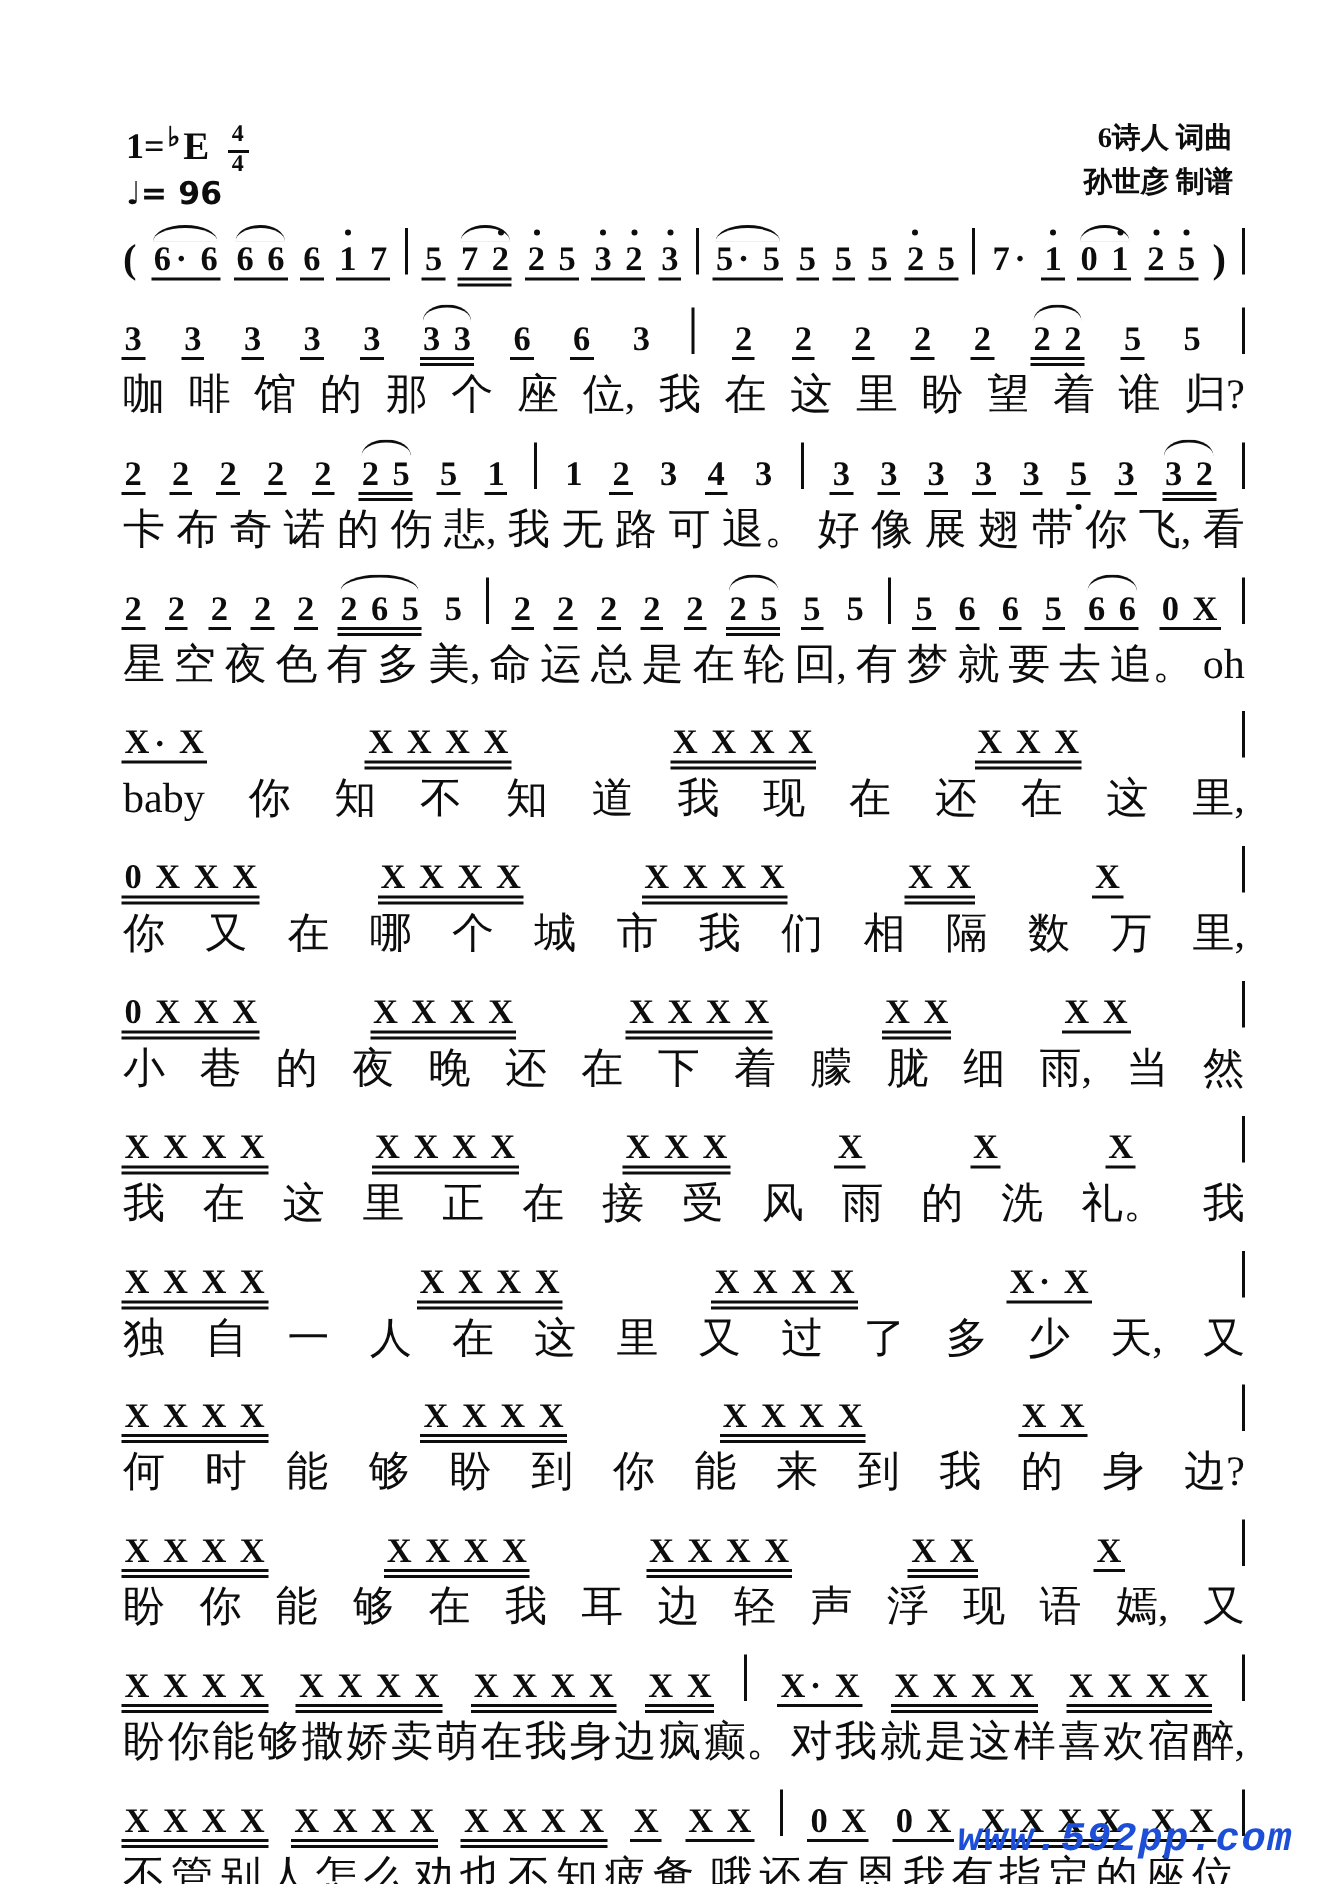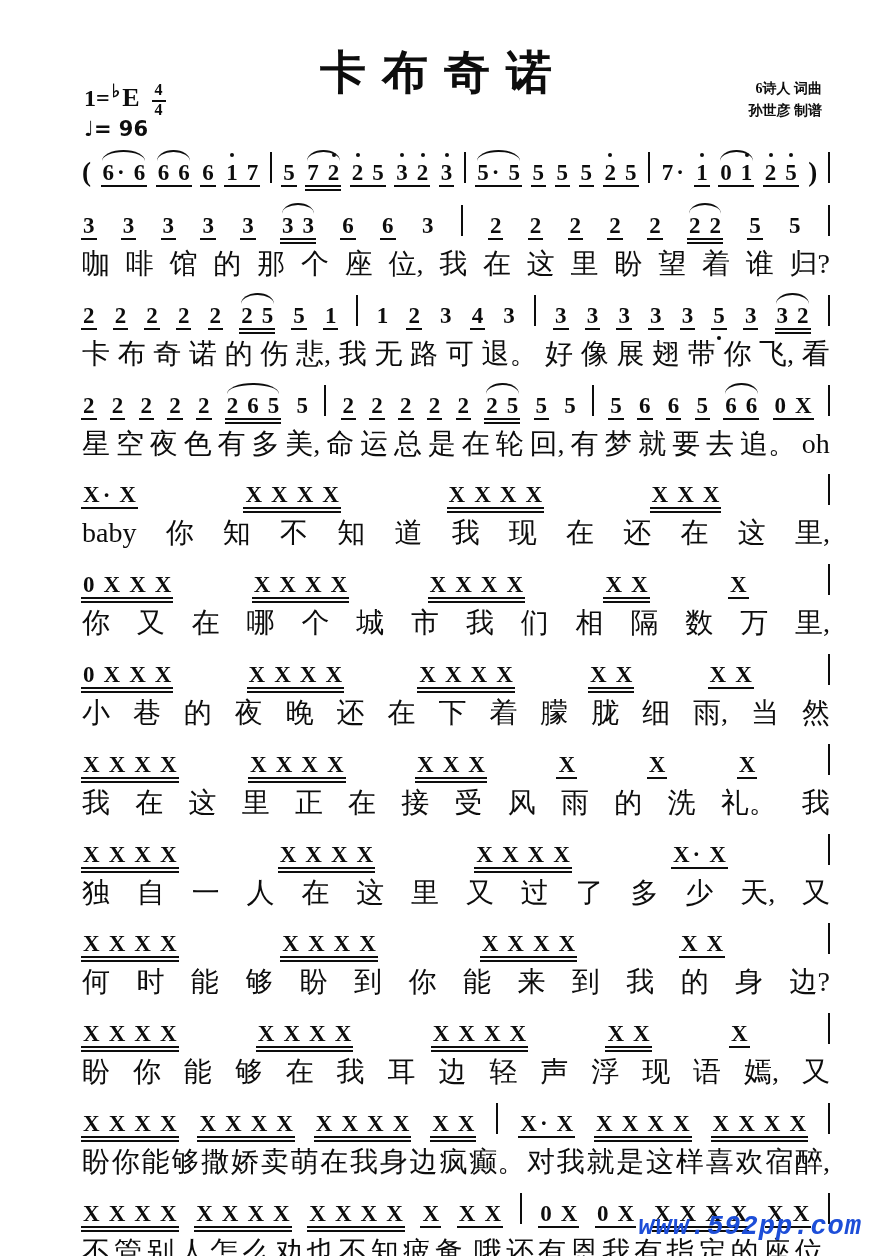--- a/index.html
+++ b/index.html
@@ -16,21 +16,21 @@
   .keyblock{position:absolute;left:84px;top:80px;font-weight:bold;}
   .keyline{font-size:24px;display:flex;align-items:center;gap:2px;}
   .flat{font-size:18px;position:relative;top:-7px;}
   .keyletter{font-size:26px;}
   .meter{display:inline-flex;flex-direction:column;align-items:center;
     font-size:16px;line-height:1.05;margin-left:10px;position:relative;top:2px;}
   .meter .num{border-bottom:2px solid #0d0d0d;padding:0 3px 1px;}
   .meter .den{padding:0 3px;}
   .tempoline{font-size:21px;margin-top:0;font-family:"DejaVu Sans", sans-serif;font-weight:bold;}
   .credits{position:absolute;right:66px;top:78px;text-align:right;
-    font-size:14px;font-weight:bold;line-height:1.55;}
+    font-size:19px;font-weight:bold;line-height:1.55;}
   
   .score{position:absolute;left:82px;right:58px;top:142px;}
   .system{margin-bottom:2px;}
   .notes-row{
     display:flex;justify-content:space-between;align-items:flex-end;
     height:42px;font-size:23px;font-weight:bold;padding-bottom:9px;
   }
   .group{position:relative;display:flex;gap:9px;align-items:flex-end;padding:0 1px;}
   .group.u1::after{
     content:'';position:absolute;left:-1px;right:-1px;bottom:-3px;height:2px;background:#0d0d0d;
@@ -70,21 +70,20 @@
     font-family:Liberation Mono, monospace;
     font-size:27px;font-weight:bold;font-style:italic;color:#1d4ed8;
     letter-spacing:1px;
   }
 </style>
 </head>
 <body>
 
 <div class="page">
 
-  <div class="title">卡布奇诺</div>
 
   <div class="keyblock">
     <div class="keyline">
       <span>1=</span>
         <span class="flat">♭</span>
         <span class="keyletter">E</span>
       <span class="meter">
         <span class="num">4</span>
         <span class="den">4</span>
       </span>

